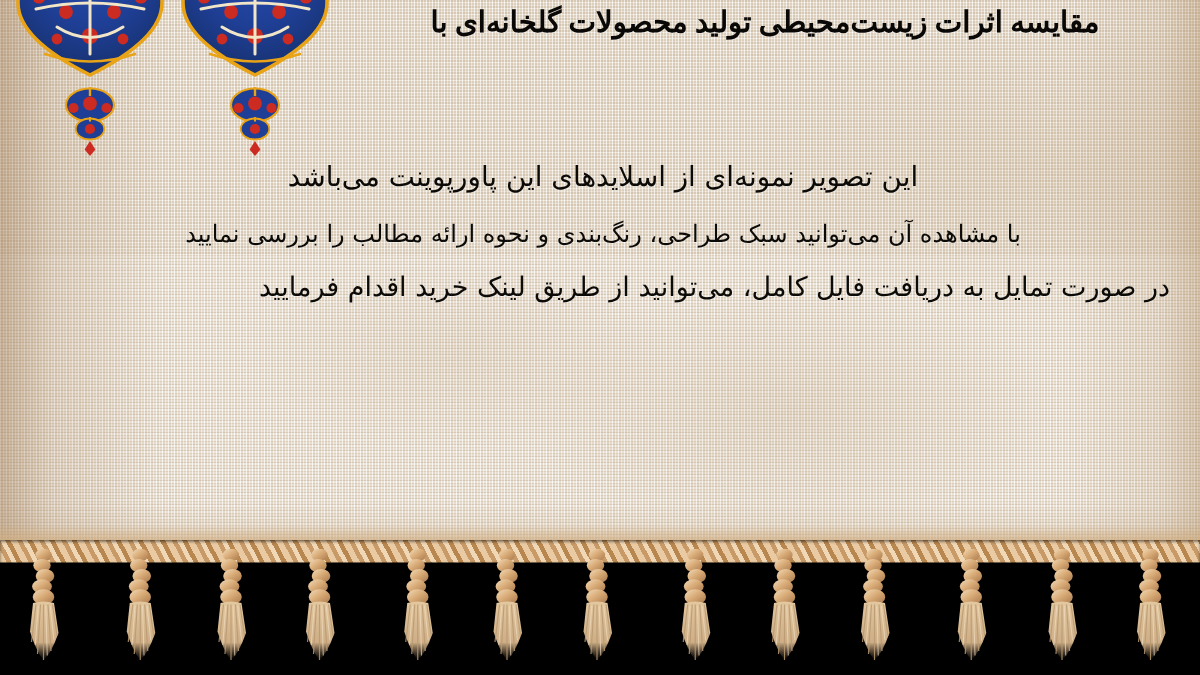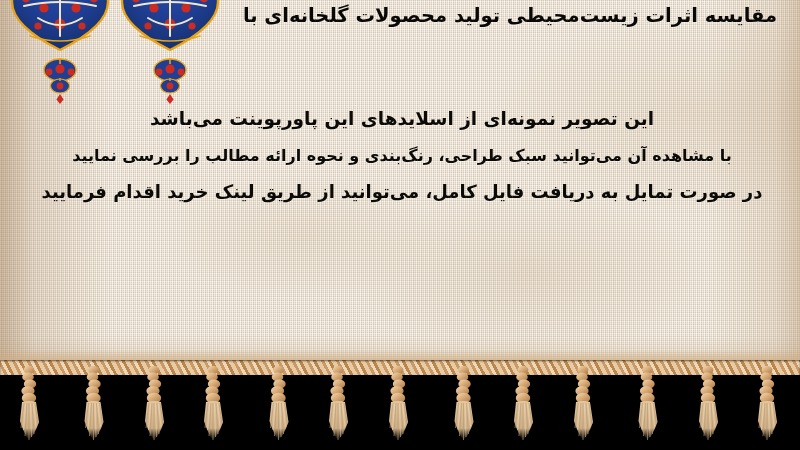--- a/index.html
+++ b/index.html
@@ -45,33 +45,33 @@
   
   .title-block{
     position:absolute;left:232px;top:4px;width:556px;
     text-align:center;color:#0a0806;
     line-height:1.24;
     font-weight:700;
     font-size:19.5px;
     letter-spacing:0;
     text-shadow:0 1px 0 rgba(255,255,255,.30);
   }
-  .title-line{display:block;white-space:nowrap;}
+  .title-line{display:block;white-space:nowrap;font-family:Liberation Serif, serif;}
 
   
   .body-block{
     position:absolute;left:24px;top:110px;width:756px;
     text-align:center;color:#0c0a07;
-    font-size:18px;font-weight:700;line-height:1.0;
+    font-size:18px;font-weight:400;line-height:1.0;
     text-shadow:0 1px 0 rgba(255,255,255,.25);
   }
   .body-line{display:block;white-space:nowrap;margin-bottom:19px;}
   .body-line.l1{font-size:18.5px;}
   .body-line.l2{font-size:16px;}
-  .body-line.l3{font-size:18px;margin-bottom:16px;}
+  .body-line.l3{font-size:18px;margin-bottom:16px;text-align:right;}
 
   
   .fringe-zone{position:absolute;left:0;bottom:0;width:800px;height:90px;background:#000;}
   .rope{
     position:absolute;left:0;top:0;width:800px;height:15px;
     background:
       repeating-linear-gradient(62deg,
         #e9caa2 0 4px,
         #c79a68 4px 7px,
         #f0d8b6 7px 10px,

